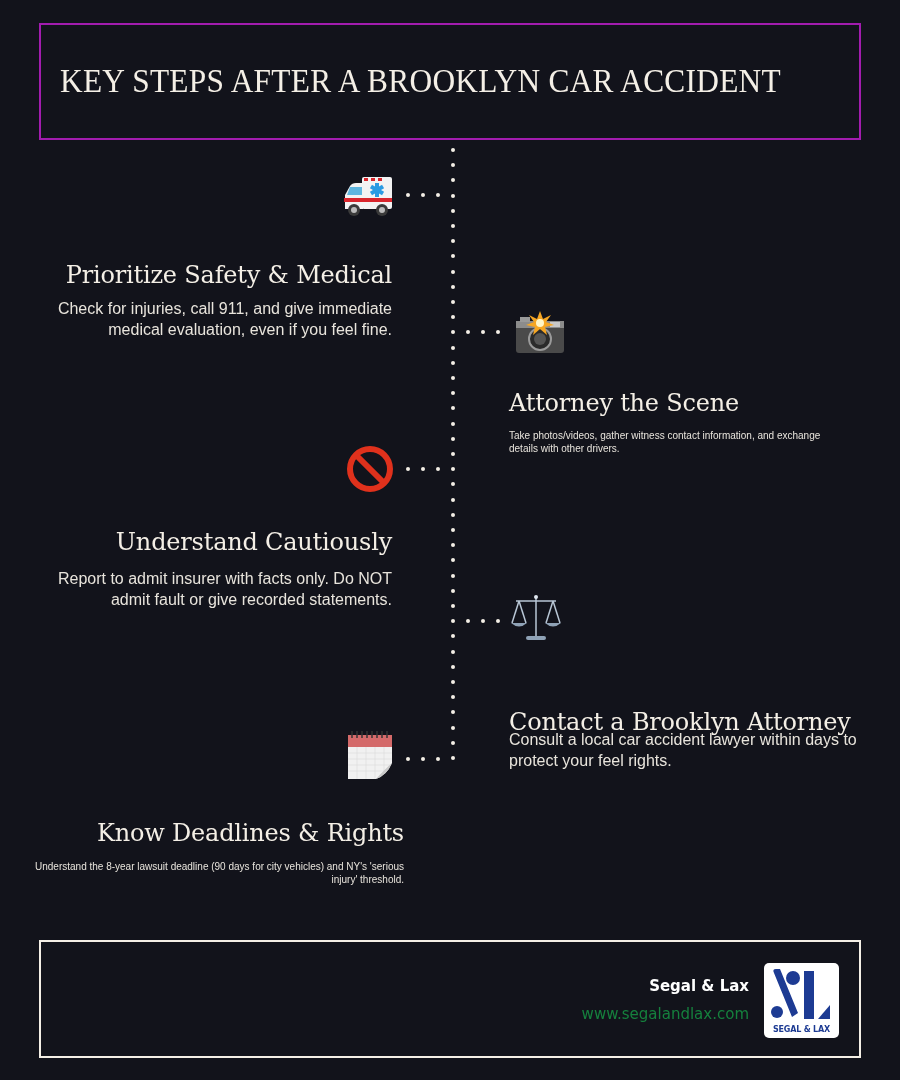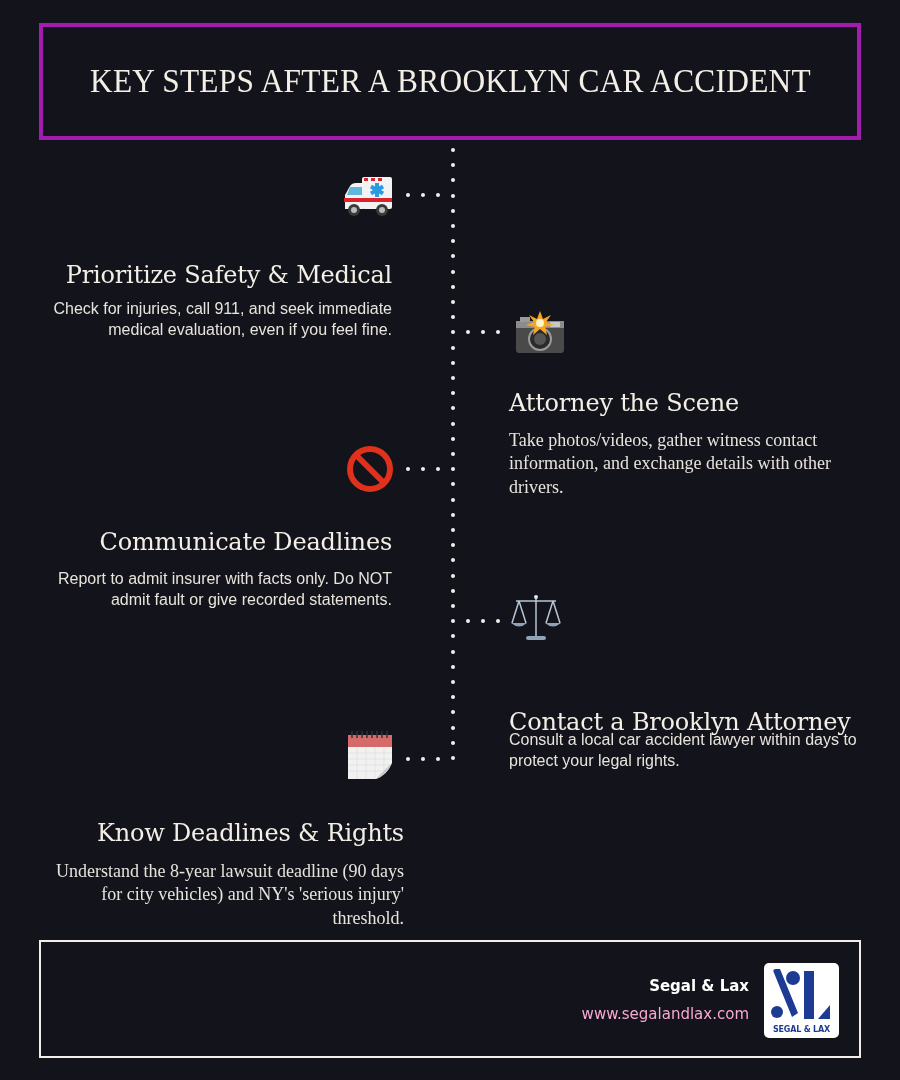--- a/index.html
+++ b/index.html
@@ -8,22 +8,22 @@
       background: #12131b;
       position: relative;
       overflow: hidden;
       color: #f4efe6;
       font-family: "DejaVu Sans", sans-serif;
     }
     .title-box {
       position: absolute;
       left: 39px; top: 23px;
       width: 822px; height: 117px;
-      border: 4px solid #a21caf;
-      display: flex; align-items: center; justify-content: center;
+      border: 2px solid #a21caf;
+      display: flex; align-items: center; justify-content: flex-start;
     }
     .title-text {
       font-family: "Liberation Serif", serif;
       font-size: 33px;
       letter-spacing: 0.3px;
       color: #f4efe6;
       font-weight: normal;
       transform: scaleX(0.95);
       white-space: nowrap;
     }
@@ -47,21 +47,21 @@
       font-weight: normal;
       letter-spacing: -0.2px;
     }
     .step-desc {
       position: absolute;
       font-family: "Liberation Sans", sans-serif;
       color: #e8e4dc;
       line-height: 1.3;
     }
     .desc-lg { font-size: 16px; }
-    .desc-sm { font-size: 18px; font-family: Liberation Serif, serif; }
+    .desc-sm { font-size: 10px; }
     .footer-box {
       position: absolute;
       left: 39px; top: 940px;
       width: 822px; height: 118px;
       border: 2px solid #f4efe6;
     }
     .footer-name {
       position: absolute;
       right: 110px; top: 35px;
       font-family: "DejaVu Sans", sans-serif;
@@ -69,21 +69,21 @@
       font-size: 15px;
       color: #ffffff;
       text-align: right;
       white-space: nowrap;
     }
     .footer-url {
       position: absolute;
       right: 110px; top: 63px;
       font-family: "DejaVu Sans", sans-serif;
       font-size: 15px;
-      color: #f9a8d4;
+      color: #15803d;
       text-align: left;
       white-space: nowrap;
     }
     .logo {
       position: absolute;
       right: 20px; top: 21px;
       width: 75px; height: 75px;
       background: #ffffff;
       border-radius: 5px;
       overflow: hidden;
@@ -180,21 +180,21 @@
       <rect x="-2" y="-7" width="4" height="14" transform="rotate(60)"></rect>
       <rect x="-2" y="-7" width="4" height="14" transform="rotate(-60)"></rect>
     </g>
     <circle cx="12" cy="37" r="6" fill="#3a3a3a"></circle>
       <circle cx="12" cy="37" r="3" fill="#bbb"></circle>
     <circle cx="40" cy="37" r="6" fill="#3a3a3a"></circle>
       <circle cx="40" cy="37" r="3" fill="#bbb"></circle>
   </svg>
 </div>
 <div class="step-title" style="right:508px; top:261px;">Prioritize Safety &amp; Medical</div>
-<div class="step-desc desc-lg" style="right:508px; top:299px; width:360px; text-align:right;">Check for injuries, call 911, and seek immediate medical evaluation, even if you feel fine.</div>
+<div class="step-desc desc-lg" style="right:508px; top:299px; width:360px; text-align:right;">Check for injuries, call 911, and give immediate medical evaluation, even if you feel fine.</div>
 
 <div class="icon" style="left:514px; top:308px;">
   <svg width="52" height="46" viewBox="0 0 52 46">
     <rect x="2" y="12" width="48" height="32" rx="3" fill="#4a4a4a"></rect>
     <rect x="2" y="12" width="48" height="7" fill="#8c8c8c"></rect>
     <rect x="6" y="8" width="10" height="5" fill="#9a9a9a"></rect>
     <rect x="36" y="13" width="10" height="5" fill="#c8c8c8"></rect>
     <circle cx="26" cy="30" r="11" fill="#2b2b2b" stroke="#9a9a9a" stroke-width="2"></circle>
     <circle cx="26" cy="30" r="6" fill="#555"></circle>
     <polygon points="26,2 29,10 37,6 32,13 40,16 31,18 33,26 26,20 19,26 21,18 12,16 20,13 15,6 23,10" fill="#f6a623"></polygon>
@@ -203,41 +203,41 @@
 </div>
 <div class="step-title" style="left:509px; top:389px;">Attorney the Scene</div>
 <div class="step-desc desc-sm" style="left:509px; top:429px; width:330px;">Take photos/videos, gather witness contact information, and exchange details with other drivers.</div>
 
 <div class="icon" style="left:344px; top:445px;">
   <svg width="48" height="48" viewBox="0 0 48 48">
     <circle cx="24" cy="24" r="20" fill="none" stroke="#e0311c" stroke-width="6"></circle>
     <line x1="10" y1="10" x2="38" y2="38" stroke="#e0311c" stroke-width="6"></line>
   </svg>
 </div>
-<div class="step-title" style="right:508px; top:528px;">Communicate Deadlines</div>
+<div class="step-title" style="right:508px; top:528px;">Understand Cautiously</div>
 <div class="step-desc desc-lg" style="right:508px; top:569px; width:360px; text-align:right;">Report to admit insurer with facts only. Do NOT admit fault or give recorded statements.</div>
 
 <div class="icon" style="left:510px; top:594px;">
   <svg width="52" height="50" viewBox="0 0 52 50">
     <g stroke="#b9c7d6" stroke-width="1.5" fill="none">
       <line x1="26" y1="4" x2="26" y2="44"></line>
       <line x1="6" y1="8" x2="46" y2="8"></line>
       <line x1="9" y1="8" x2="2" y2="30"></line>
         <line x1="9" y1="8" x2="16" y2="30"></line>
       <line x1="43" y1="8" x2="36" y2="30"></line>
         <line x1="43" y1="8" x2="50" y2="30"></line>
     </g>
     <path d="M1 30 Q9 37 17 30 Z" fill="#8fa2b6"></path>
     <path d="M35 30 Q43 37 51 30 Z" fill="#8fa2b6"></path>
     <rect x="16" y="43" width="20" height="4" rx="2" fill="#8fa2b6"></rect>
     <circle cx="26" cy="4" r="2" fill="#dfe7ef"></circle>
   </svg>
 </div>
 <div class="step-title" style="left:509px; top:688px;margin-top:20px;">Contact a Brooklyn Attorney</div>
-<div class="step-desc desc-lg" style="left:509px; top:730px; width:360px;">Consult a local car accident lawyer within days to protect your legal rights.</div>
+<div class="step-desc desc-lg" style="left:509px; top:730px; width:360px;">Consult a local car accident lawyer within days to protect your feel rights.</div>
 
 <div class="icon" style="left:344px; top:731px;">
   <svg width="50" height="52" viewBox="0 0 50 52">
     <rect x="3" y="6" width="44" height="44" fill="#f1f1f1"></rect>
     <rect x="3" y="6" width="44" height="12" fill="#d46a6a"></rect>
     <g stroke="#333" stroke-width="1.5">
       <line x1="7" y1="2" x2="7" y2="9"></line>
         <line x1="12" y1="2" x2="12" y2="9"></line>
       <line x1="17" y1="2" x2="17" y2="9"></line>
         <line x1="22" y1="2" x2="22" y2="9"></line>

